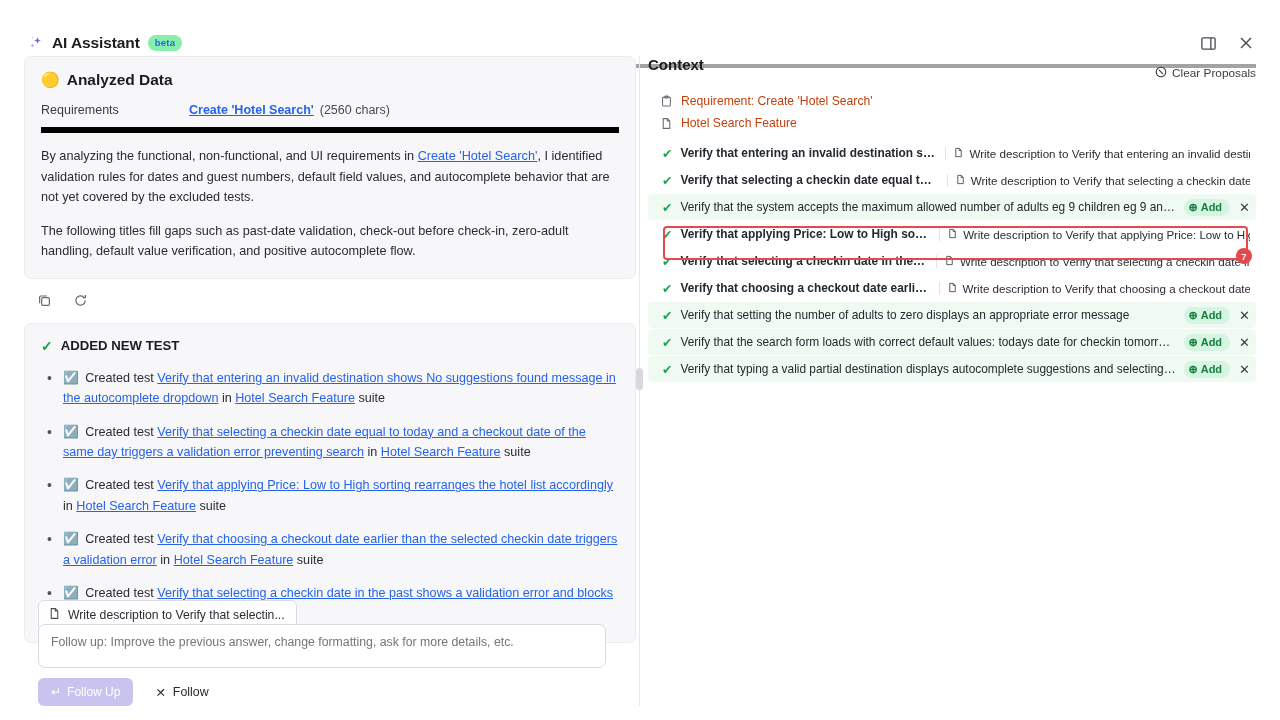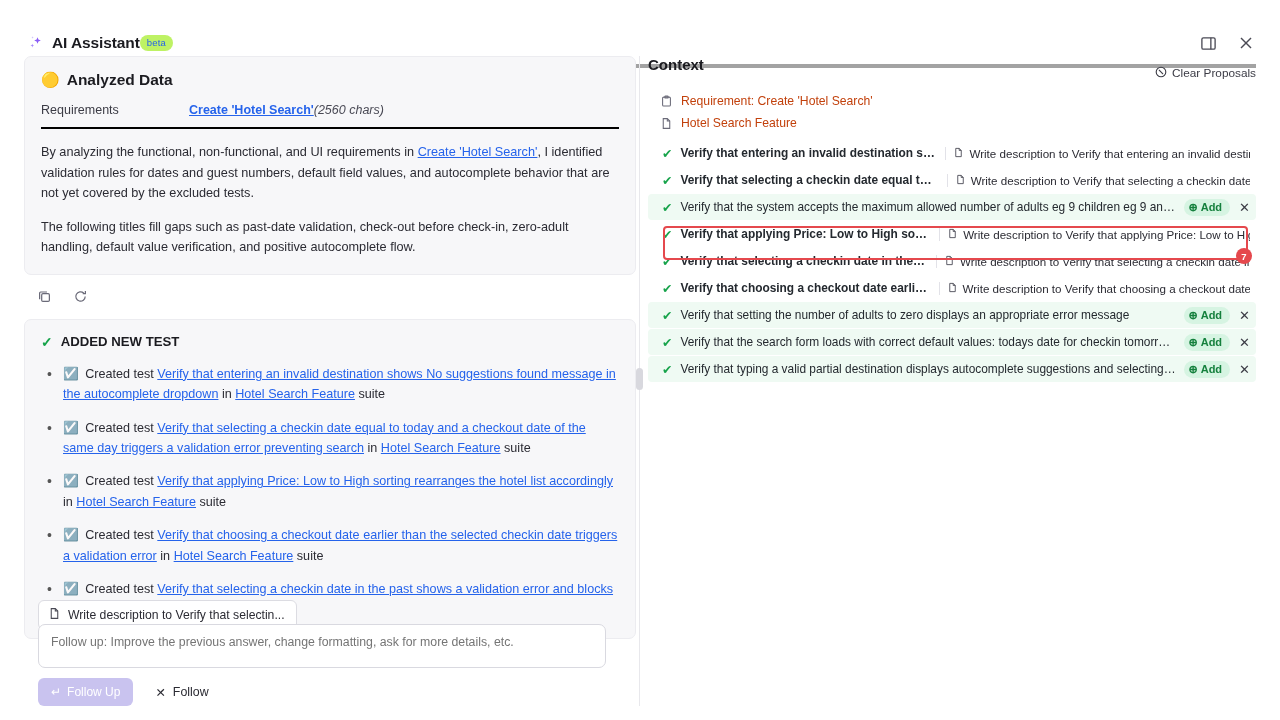--- a/index.html
+++ b/index.html
@@ -37,25 +37,25 @@
     color: #8b5cf6;
   }
   .sparkle-icon svg { display: block; }
   .app-title {
     font-size: 15.5px;
     font-weight: bold;
     color: #1b1b20;
     letter-spacing: -0.1px;
   }
   .beta-badge {
-    margin-left: 0;
-    background: #bef264;
+    margin-left: 8px;
+    background: #86efac;
     color: #2563eb;
     font-size: 9.5px;
-    font-weight: normal;
+    font-weight: bold;
     border-radius: 9px;
     padding: 2px 7px 3px;
     letter-spacing: 0.2px;
   }
   .header-actions {
     margin-left: auto;
     display: flex;
     align-items: center;
     gap: 18px;
   }
@@ -96,32 +96,32 @@
     font-size: 15.5px;
     font-weight: bold;
     color: #1b1b20;
     margin: 0 0 14px 0;
   }
   .analyzed-title .emoji { margin-right: 7px; font-size: 15px; }
   .req-row {
     display: flex;
     align-items: baseline;
     padding-bottom: 10px;
-    border-bottom: 2px solid #000000;
+    border-bottom: 6px solid #000000;
     font-size: 12.5px;
     color: #3b3b45;
   }
   .req-label { width: 148px; flex: none; }
   .req-link {
     color: #2563eb;
     text-decoration: underline;
     font-weight: bold;
     cursor: pointer;
   }
-  .req-chars { color: #4a4a55; font-style: italic; }
+  .req-chars { color: #4a4a55; margin-left: 6px; }
   .para {
     font-size: 12.7px;
     line-height: 1.62;
     color: #2b2b33;
     margin: 13px 0 0 0;
   }
   .para a {
     color: #2563eb;
     text-decoration: underline;
   }

